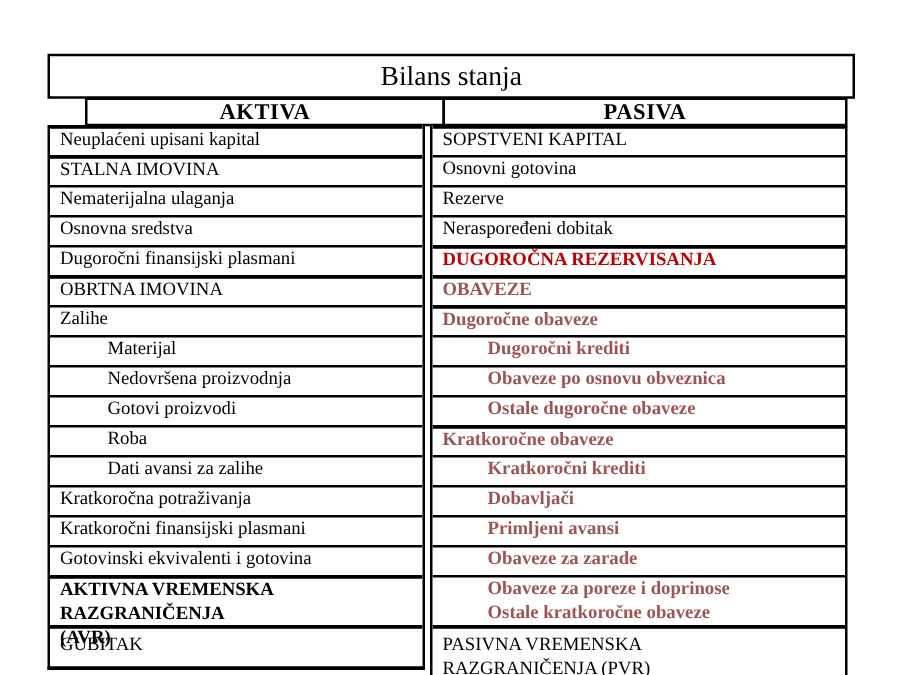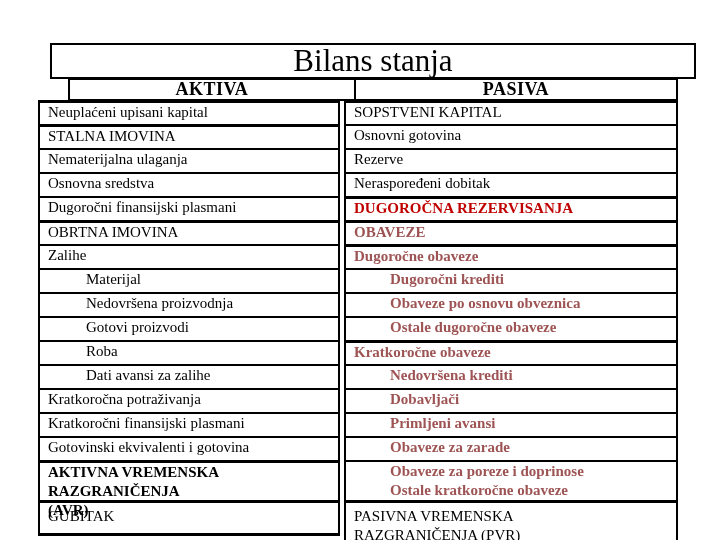--- a/index.html
+++ b/index.html
@@ -4,22 +4,21 @@
 <style>
   html,body{margin:0;padding:0;background:#888;}
   .slide{
     position:relative;width:720px;height:540px;background:#ffffff;
     overflow:hidden;font-family:"Liberation Serif", serif;color:#000;
   }
   .title-box{
     position:absolute;left:38px;top:43px;width:646px;height:36px;
     border:2px solid var(--border,#000);box-sizing:border-box;
     display:flex;align-items:center;justify-content:center;
-    font-size:31px;
-    margin-left:12px;
+    font-size:22px;
   }
   .header-row{
     position:absolute;left:38px;top:78px;width:640px;height:23px;
     display:flex;box-sizing:border-box;padding-left:30px;
   }
   .hcell{
     border:2px solid var(--border,#000);box-sizing:border-box;
     display:flex;align-items:center;justify-content:center;
     font-weight:bold;font-size:18px;letter-spacing:.5px;
   }
@@ -87,21 +86,21 @@
       <div class="cell em-normal"><span>Osnovni gotovina</span></div>
       <div class="cell em-normal"><span>Rezerve</span></div>
       <div class="cell em-normal"><span>Neraspoređeni dobitak</span></div>
       <div class="cell thick em-red"><span>DUGOROČNA REZERVISANJA</span></div>
       <div class="cell thick em-maroon"><span>OBAVEZE</span></div>
       <div class="cell thick em-maroon"><span>Dugoročne obaveze</span></div>
       <div class="cell indent em-maroon"><span>Dugoročni krediti</span></div>
       <div class="cell indent em-maroon"><span>Obaveze po osnovu obveznica</span></div>
       <div class="cell indent em-maroon"><span>Ostale dugoročne obaveze</span></div>
       <div class="cell thick em-maroon"><span>Kratkoročne obaveze</span></div>
-      <div class="cell indent em-maroon"><span>Nedovršena krediti</span></div>
+      <div class="cell indent em-maroon"><span>Kratkoročni krediti</span></div>
       <div class="cell indent em-maroon"><span>Dobavljači</span></div>
       <div class="cell indent em-maroon"><span>Primljeni avansi</span></div>
       <div class="cell indent em-maroon"><span>Obaveze za zarade</span></div>
       <div class="cell indent em-maroon"><span>Obaveze za poreze i doprinose
 Ostale kratkoročne obaveze</span></div>
       <div class="cell thick em-normal"><span>PASIVNA VREMENSKA
 RAZGRANIČENJA (PVR)</span></div>
     </div>
 </div>
 

